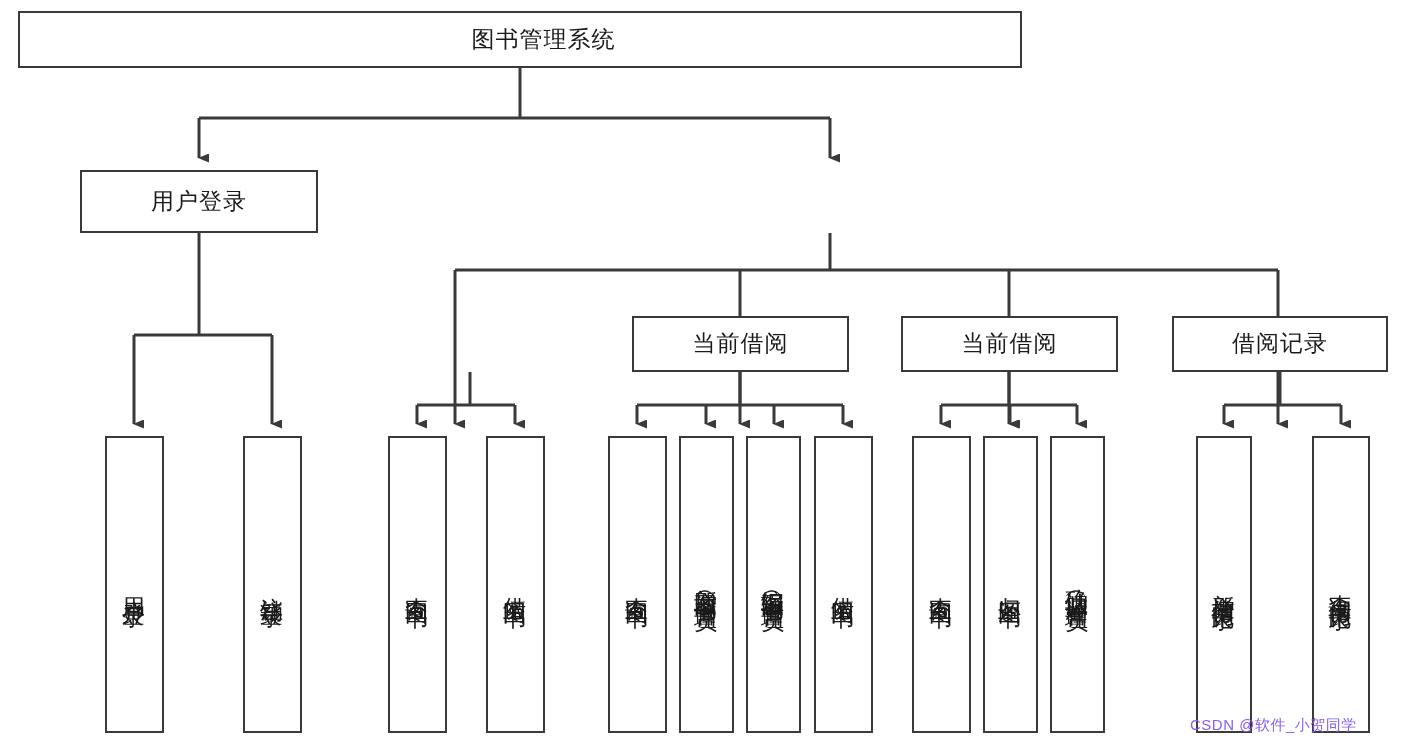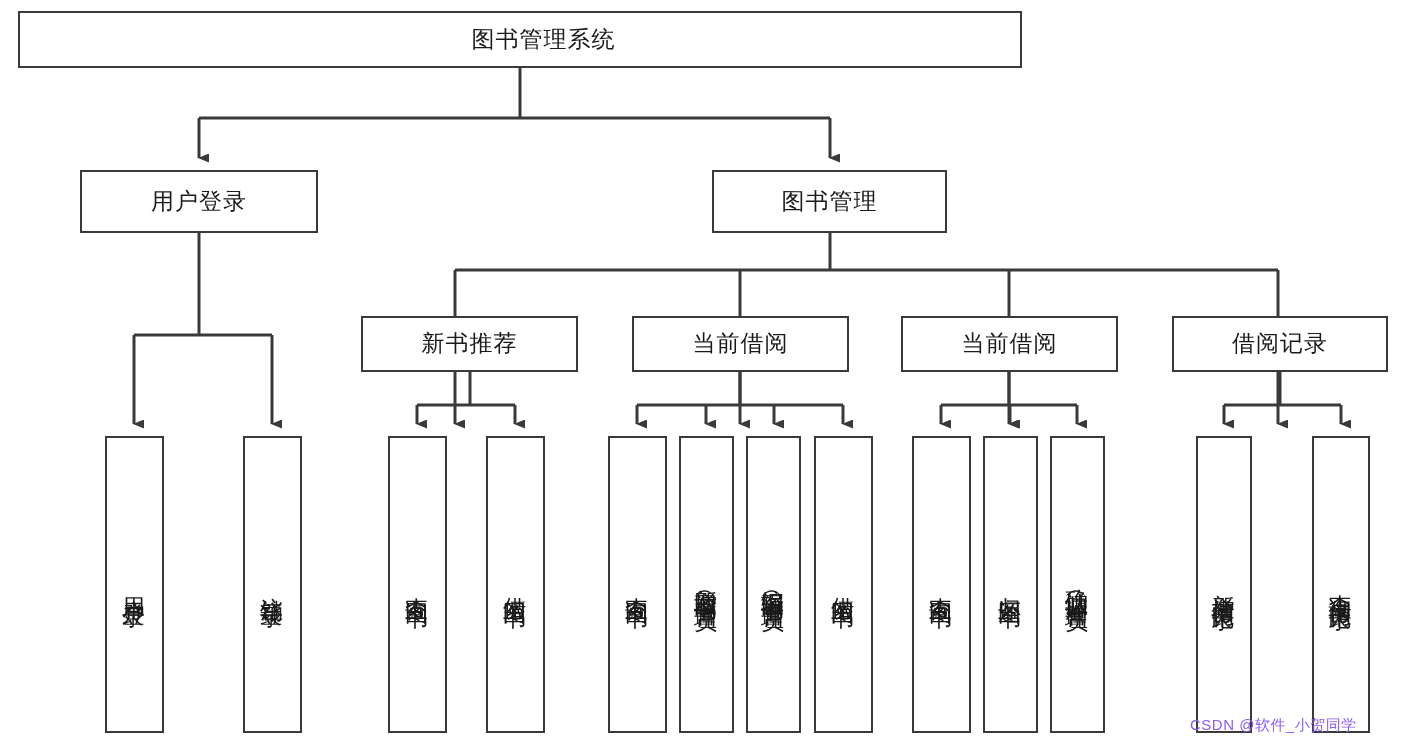--- a/index.html
+++ b/index.html
@@ -116,27 +116,21 @@
     </g>
   </svg>
 
   <div class="node horiz" style="left:18px; top:11px; width:1004px; height:57px;padding-left:47px;">
     <span class="node-label">图书管理系统</span>
   </div>
 
   <div class="node horiz" style="left:80px; top:170px; width:238px; height:63px;">
     <span class="node-label">用户登录</span>
   </div>
-  <div class="node horiz" style="left:712px; top:170px; width:235px; height:63px;">
-    <span class="node-label">图书管理</span>
-  </div>
 
-  <div class="node horiz" style="left:361px; top:316px; width:217px; height:56px;">
-    <span class="node-label">新书推荐</span>
-  </div>
   <div class="node horiz" style="left:632px; top:316px; width:217px; height:56px;">
     <span class="node-label">当前借阅</span>
   </div>
   <div class="node horiz" style="left:1172px; top:316px; width:216px; height:56px;">
     <span class="node-label">借阅记录</span>
   </div>
   <div class="node horiz" style="left:901px; top:316px; width:217px; height:56px;">
     <span class="node-label">当前借阅</span>
   </div>
 

